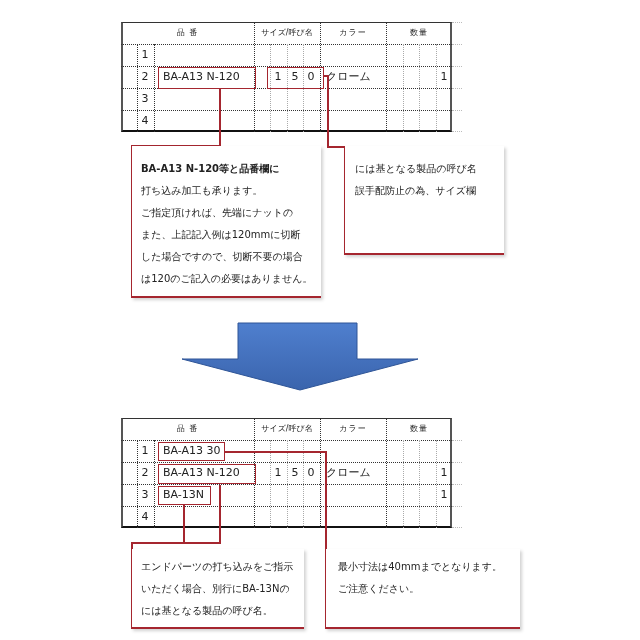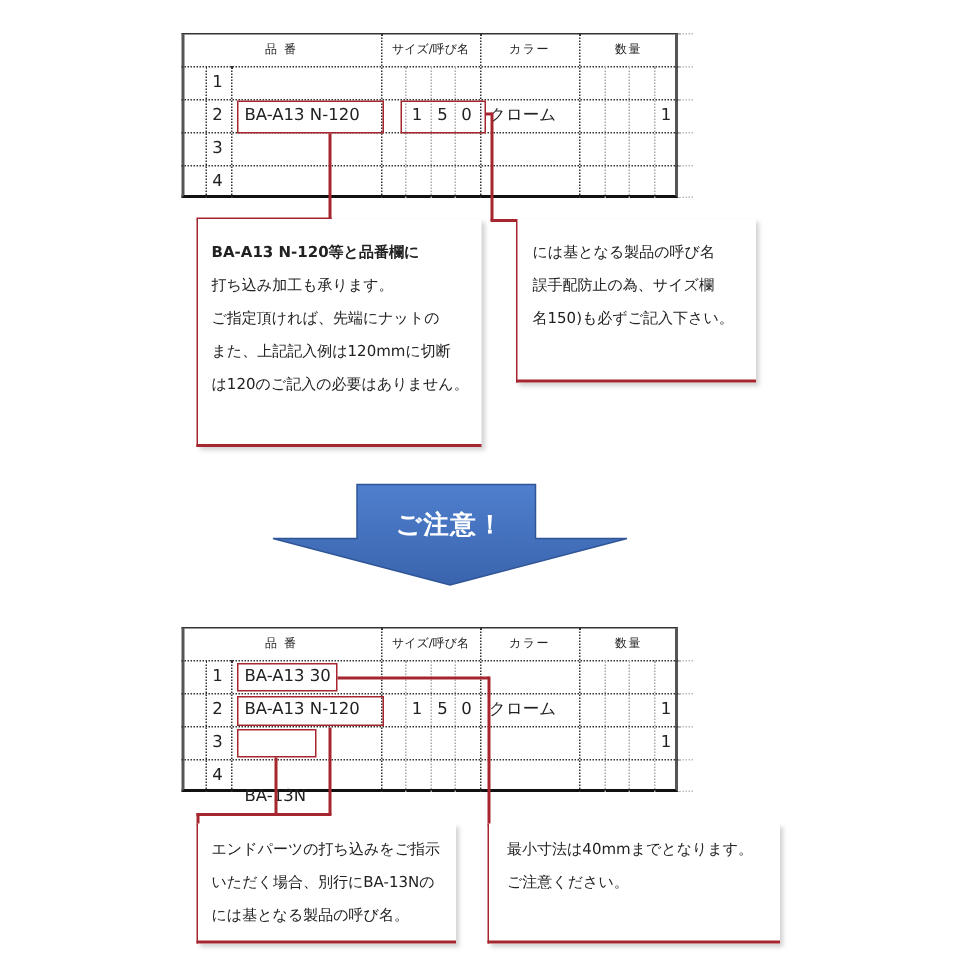--- a/index.html
+++ b/index.html
@@ -84,39 +84,38 @@
 <div class="redline" style="left:131px; top:145px; width:90px; height:1.5px;"></div>
 <div class="redline" style="left:324px; top:75px; width:4px; height:1.5px;"></div>
 <div class="redline" style="left:327px; top:75px; width:1.5px; height:72px;"></div>
 <div class="redline" style="left:327px; top:146px; width:18px; height:1.5px;"></div>
 
 <div class="callout" style="left:131px; top:146px; width:190px; height:152px; padding:12px 0 0 9px;">
   <p class="bold" style="font-weight:bold;">BA-A13 N-120等と品番欄に</p>
   <p>打ち込み加工も承ります。</p>
   <p>ご指定頂ければ、先端にナットの</p>
   <p>また、上記記入例は120mmに切断</p>
+  <p>した場合ですので、切断不要の場合</p>
   <p>は120のご記入の必要はありません。</p>
 </div>
 <div class="callout" style="left:344px; top:146px; width:160px; height:109px; padding:12px 0 0 10px;">
   <p>には基となる製品の呼び名</p>
   <p>誤手配防止の為、サイズ欄</p>
-  <p>名150)も必ずご記入下さい。</p>
 </div>
 
 <div class="abs" style="left:180px; top:322px; width:240px; height:70px;">
   <svg width="240" height="70" viewBox="0 0 240 70">
     <defs>
       <linearGradient id="ag" x1="0" y1="0" x2="0" y2="1">
         <stop offset="0" stop-color="#4f7fce"></stop>
         <stop offset="1" stop-color="#3a64ad"></stop>
       </linearGradient>
     </defs>
     <polygon points="58,1 177,1 177,37 238,37 120,68 2,37 58,37" fill="url(#ag)" stroke="#2f5597" stroke-width="1"></polygon>
   </svg>
-  <div class="arrow-text" style="top:16px;">ご注意！</div>
 </div>
 
 <div class="tbl" style="left:121px; top:418px;">
   <div class="frame"></div>
   <div class="hline" style="left:0; top:22px; width:331px;"></div>
   <div class="hline" style="left:0; top:44px; width:331px;"></div>
   <div class="hline" style="left:0; top:66px; width:331px;"></div>
   <div class="hline" style="left:0; top:88px; width:331px;"></div>
   <div class="vline" style="left:16px; top:22px; height:88px;"></div>
   <div class="vline" style="left:33px; top:22px; height:88px;"></div>
@@ -142,21 +141,21 @@
 
   <div class="cell" style="left:42px; top:22px;">BA-A13 30</div>
 
   <div class="cell" style="left:42px; top:44px;">BA-A13 N-120</div>
   <div class="cell digit" style="left:149px; top:44px;">1</div>
   <div class="cell digit" style="left:166px; top:44px;">5</div>
   <div class="cell digit" style="left:182px; top:44px;">0</div>
   <div class="cell" style="left:205px; top:44px;">クローム</div>
   <div class="cell digit" style="left:315px; top:44px;">1</div>
 
-  <div class="cell" style="left:42px; top:66px;margin-top:36px;">BA-13N</div>
+  <div class="cell" style="left:42px; top:66px;">BA-13N</div>
   <div class="cell digit" style="left:315px; top:66px;">1</div>
 
   <div class="redbox" style="left:37px; top:24px; width:67px; height:19px;"></div>
   <div class="redbox" style="left:37px; top:46px; width:98px; height:20px;"></div>
   <div class="redbox" style="left:37px; top:68px; width:53px; height:19px;"></div>
 </div>
 <div class="extdot" style="left:452px; top:440px; width:10px;"></div>
 <div class="extdot" style="left:452px; top:462px; width:10px;"></div>
 <div class="extdot" style="left:452px; top:484px; width:10px;"></div>
 <div class="extdot" style="left:452px; top:506px; width:10px;"></div>

